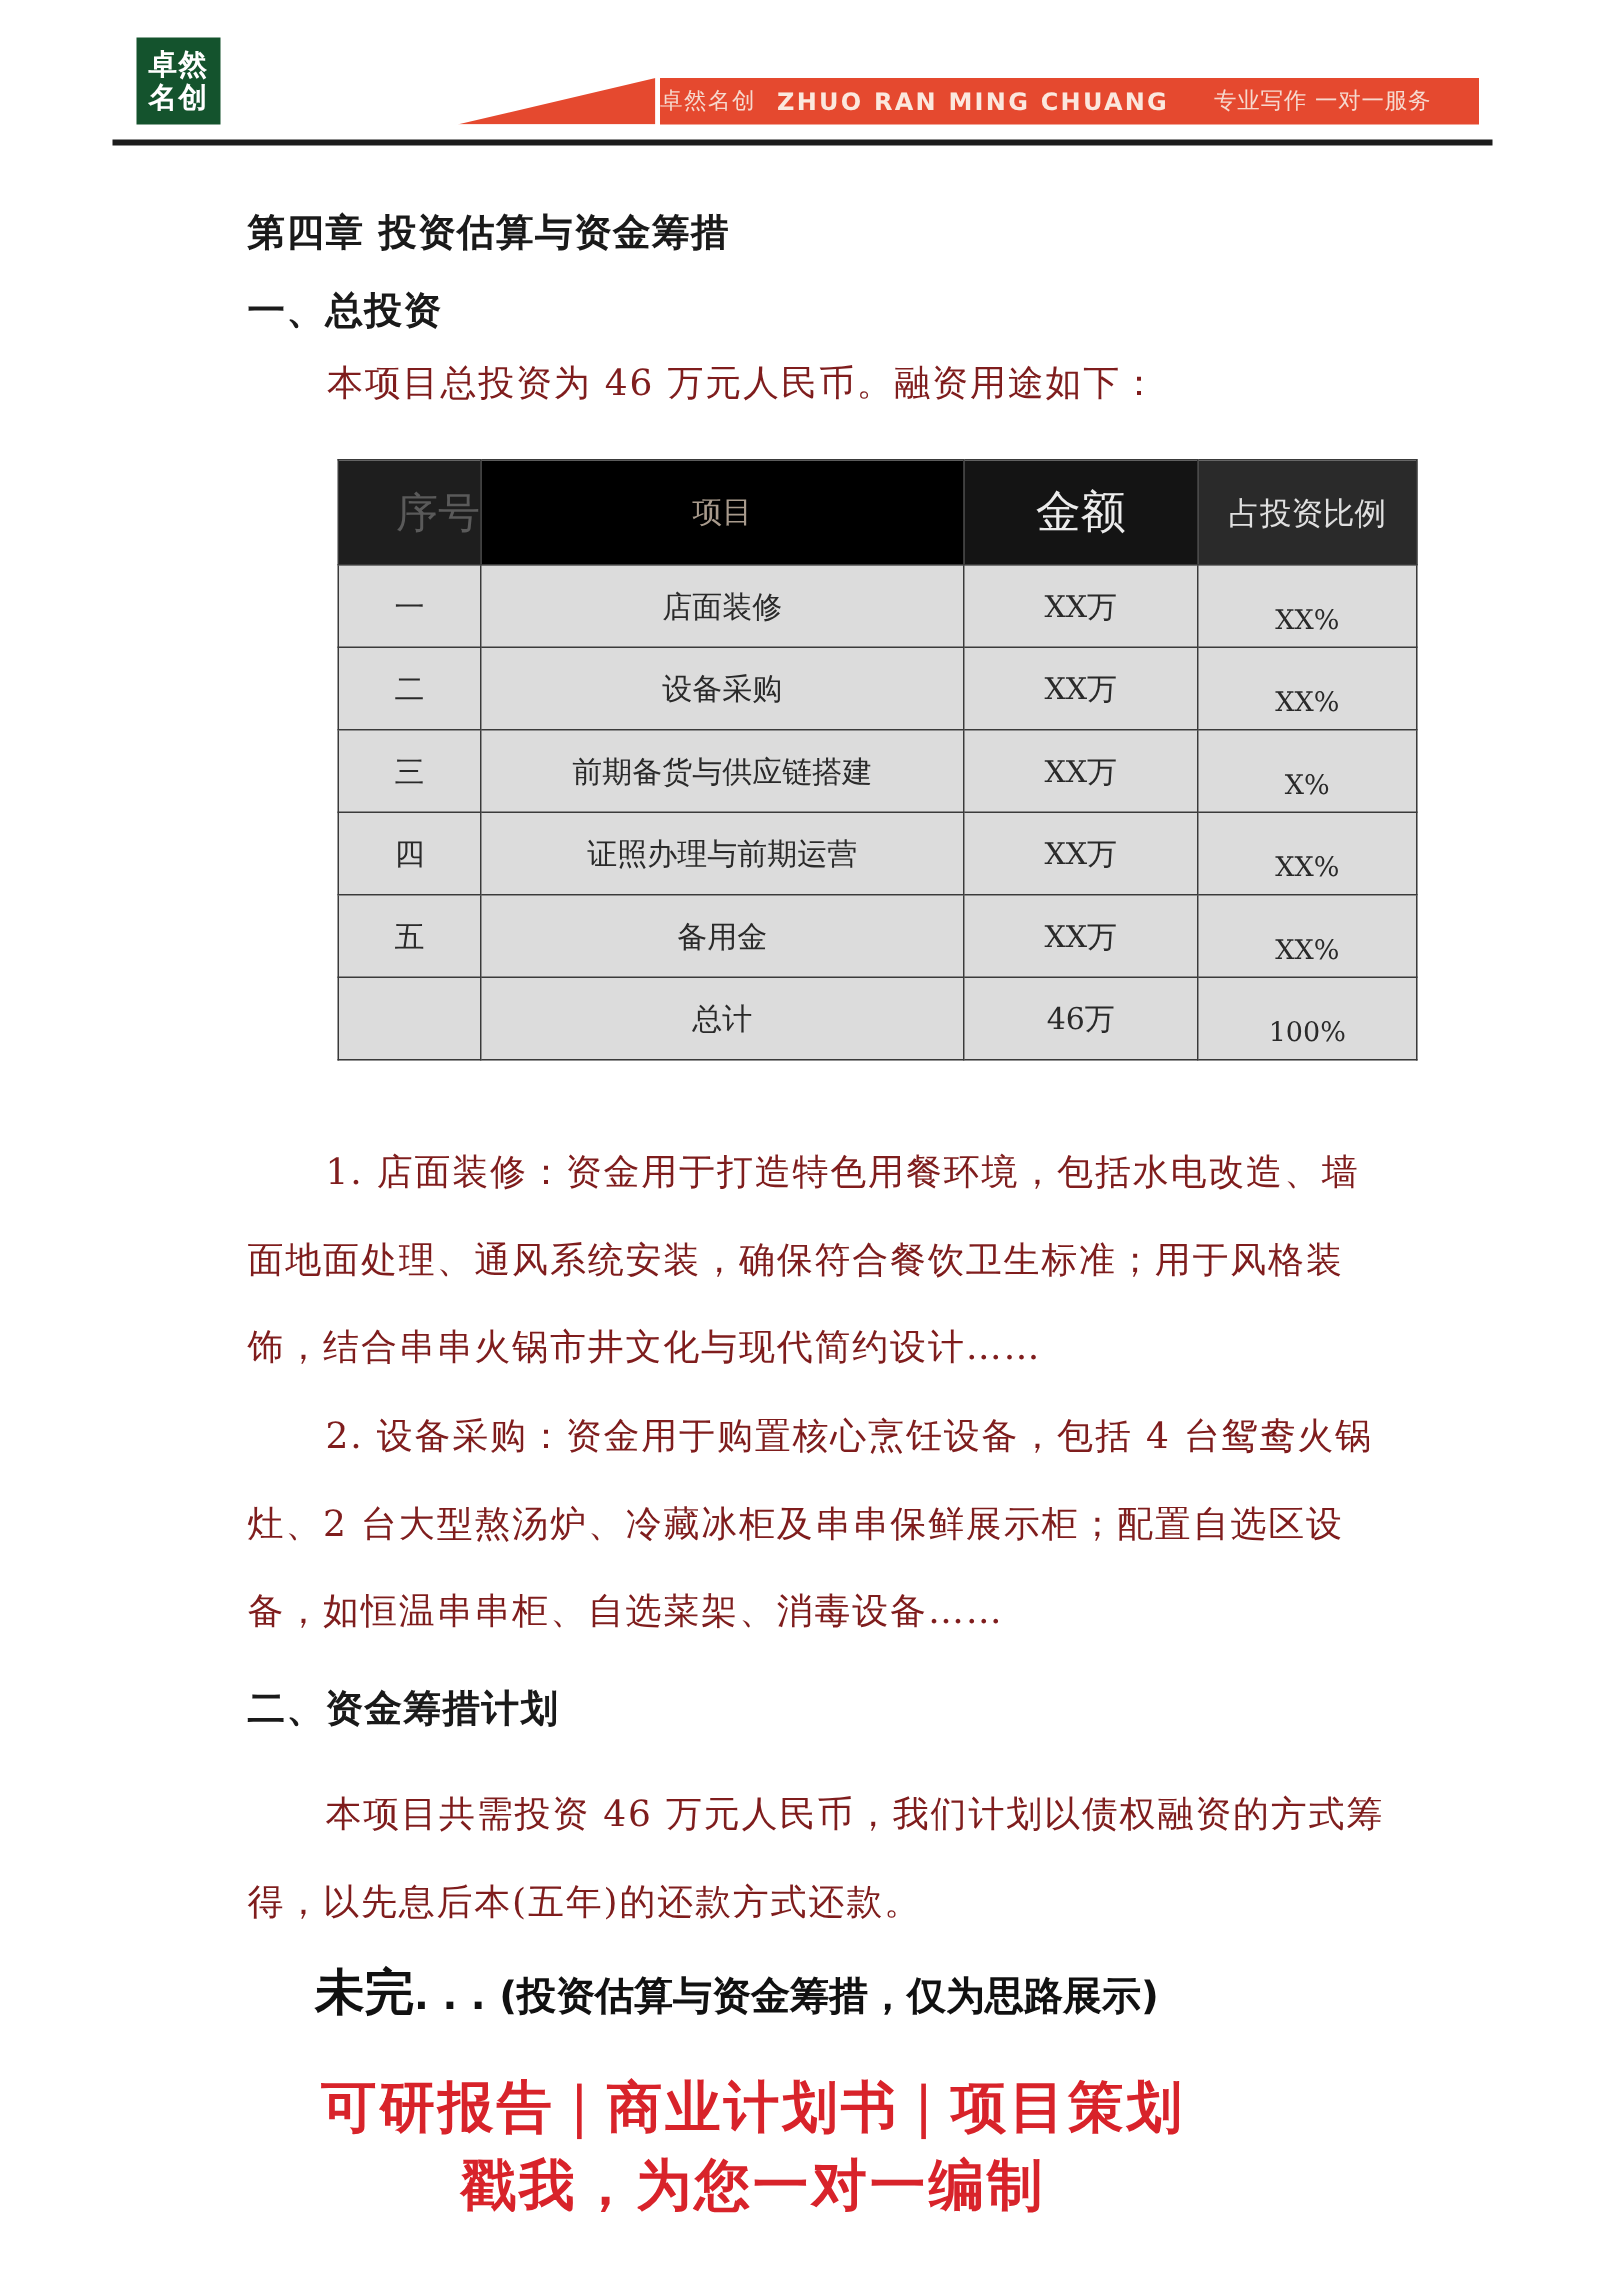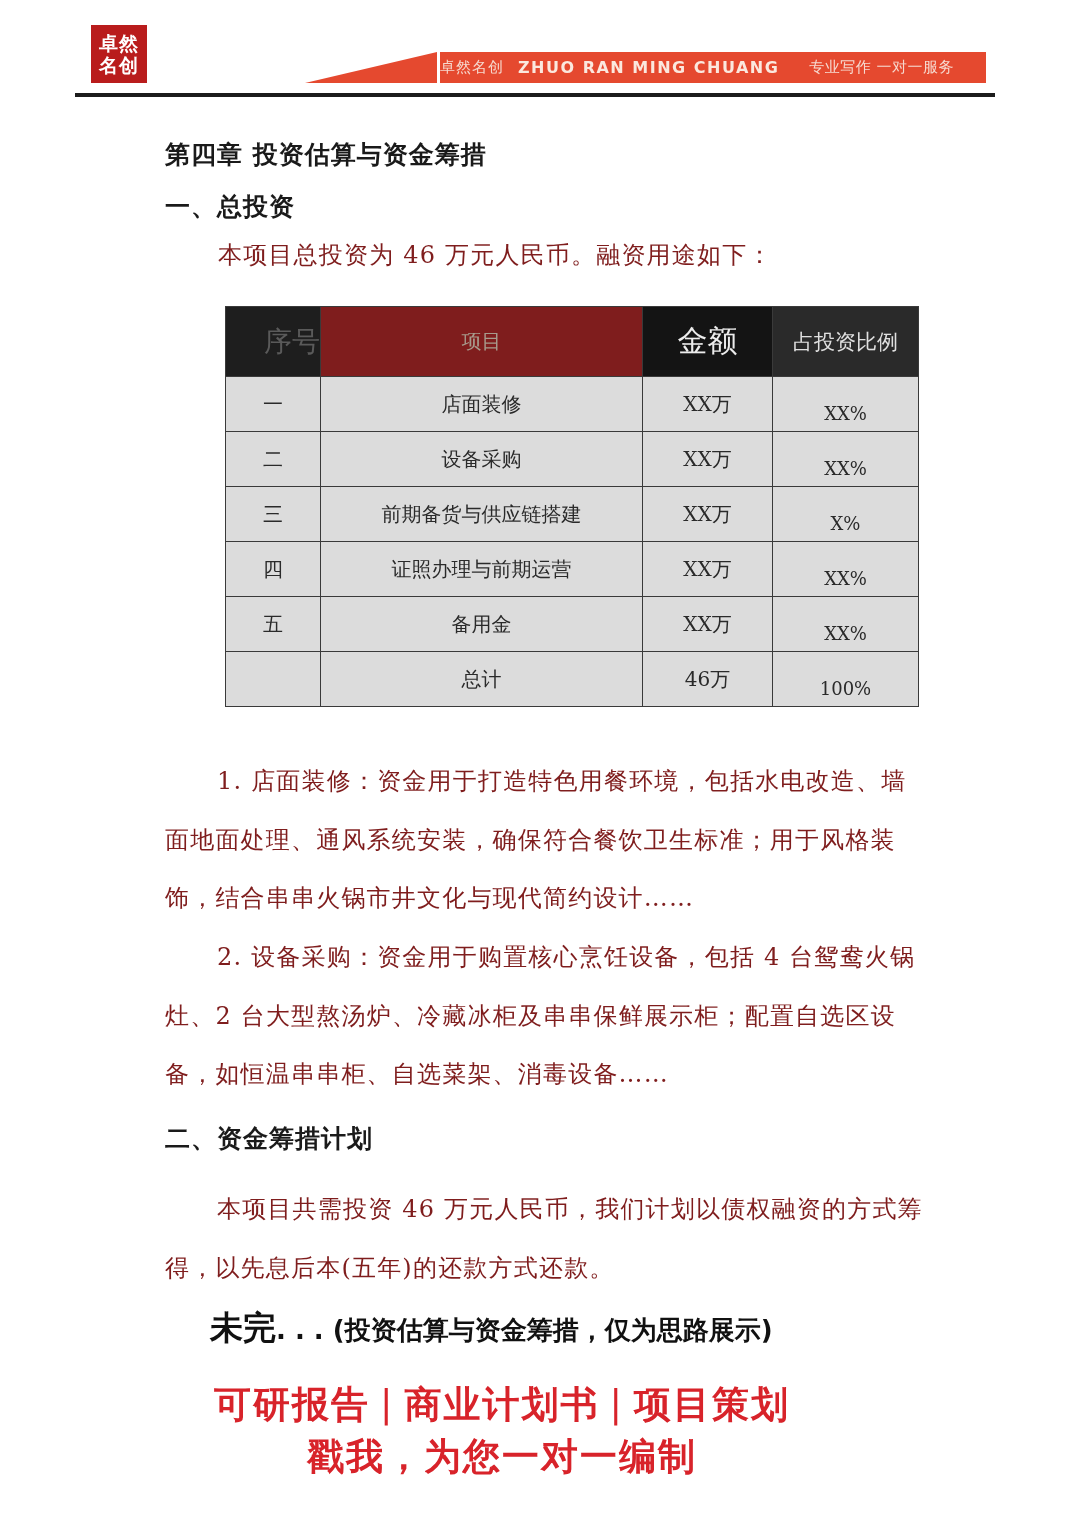--- a/index.html
+++ b/index.html
@@ -2,21 +2,21 @@
 <html><head>
   <meta charset="utf-8">
   <style>
     * { margin: 0; padding: 0; box-sizing: border-box; }
     html, body { width: 1080px; height: 1527px; background: #ffffff; overflow: hidden; }
     body { position: relative; font-family: "DejaVu Serif", "Liberation Serif", serif; color: #1a1a1a; }
 
     
     .logo {
       position: absolute; left: 91px; top: 25px; width: 56px; height: 58px;
-      background: #b91c1c; color: #fff; display: flex; flex-direction: column;
+      background: #14532d; color: #fff; display: flex; flex-direction: column;
       align-items: center; justify-content: center; font-family: "DejaVu Sans", sans-serif;
       font-weight: bold; font-size: 19px; line-height: 22px; letter-spacing: 1px;
     }
     .logo span { display: block; }
     .wedge {
       position: absolute; left: 305px; top: 52px; width: 132px; height: 31px;
       background: #e5492f; clip-path: polygon(0 100%, 100% 0, 100% 100%);
     }
     .banner {
       position: absolute; left: 440px; top: 52px; width: 546px; height: 31px;
@@ -35,24 +35,24 @@
     .p .indent { display: inline-block; width: 52px; }
     .p b { font-weight: normal; }
 
     
     .tbl { position: absolute; left: 225px; top: 306px; width: 694px; border-collapse: collapse; table-layout: fixed; }
     .tbl td, .tbl th { border: 1.5px solid #3a3a3a; text-align: center; vertical-align: middle; font-size: 20px; font-weight: normal; }
     .tbl thead th { height: 70px; }
     .tbl tbody td { height: 55px; background: #dcdcdc; color: #2a2a2a; }
     .tbl .c-seq { width: 95px; }
     .tbl .c-item { width: 322px; }
-    .tbl .c-amt { width: 130px; margin-left: 32px; }
+    .tbl .c-amt { width: 156px; margin-left: 32px; }
     .tbl .c-ratio { width: 146px; }
     .th-seq { background: #1e1e1e; color: #5a5a5a; font-size: 28px !important; padding-left: 38px; }
-    .th-item { background: #7f1d1d; color: #a89a8c; font-size: 20px; margin-left: 12px; }
+    .th-item { background: #000000; color: #a89a8c; font-size: 20px; margin-left: 12px; }
     .th-amt { background: #141414; color: #ececec; font-size: 30px !important; }
     .th-ratio { background: #2a2a2a; color: #e0e0e0; font-size: 21px !important; }
     .tbl tbody td.c-ratio-cell { font-size: 18px; padding-top: 18px; }
 
     
     .unfinished { position: absolute; left: 210px; top: 1306px; font-family: "DejaVu Sans", sans-serif; font-size: 26px; font-weight: bold; color: #111; white-space: nowrap; }
     .unfinished .big { font-size: 33px; }
     .cta { position: absolute; left: 0; width: 1004px; text-align: center; font-family: "DejaVu Sans", sans-serif; font-weight: bold; color: #d8232a; font-size: 37px; letter-spacing: 2px; white-space: nowrap; }
     .cta .sep { font-weight: normal; color: #d8232a; padding: 0 10px; }
   </style>

